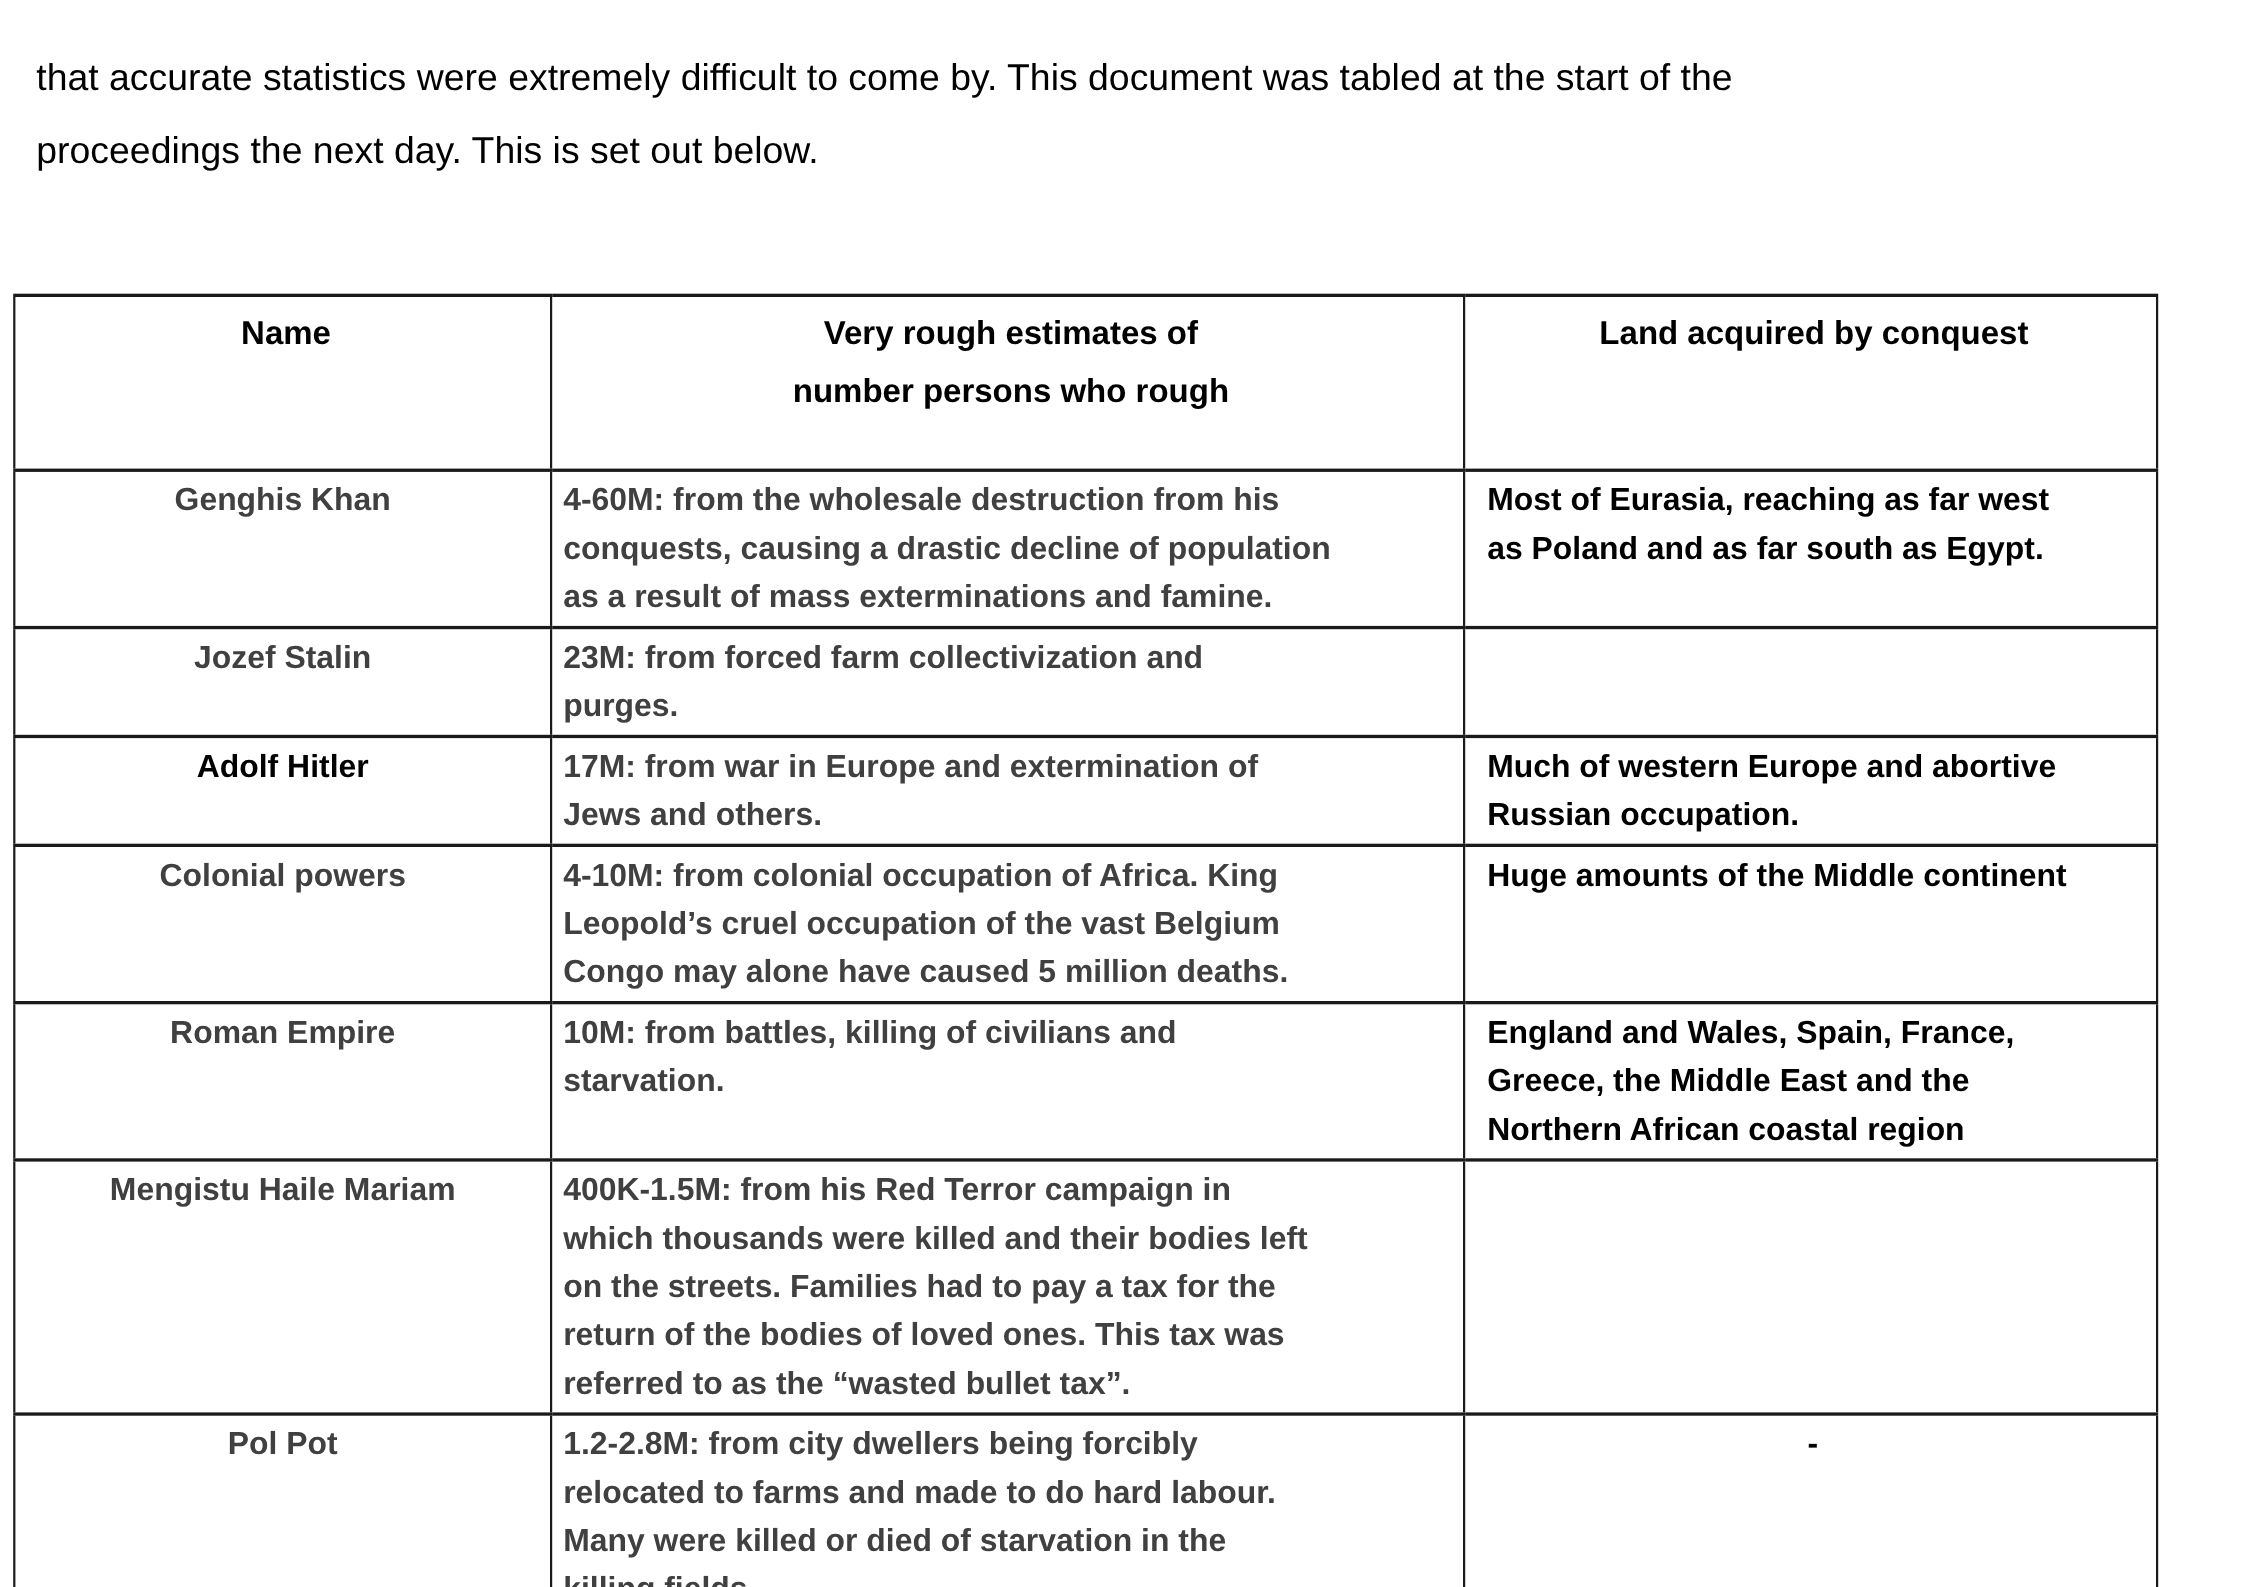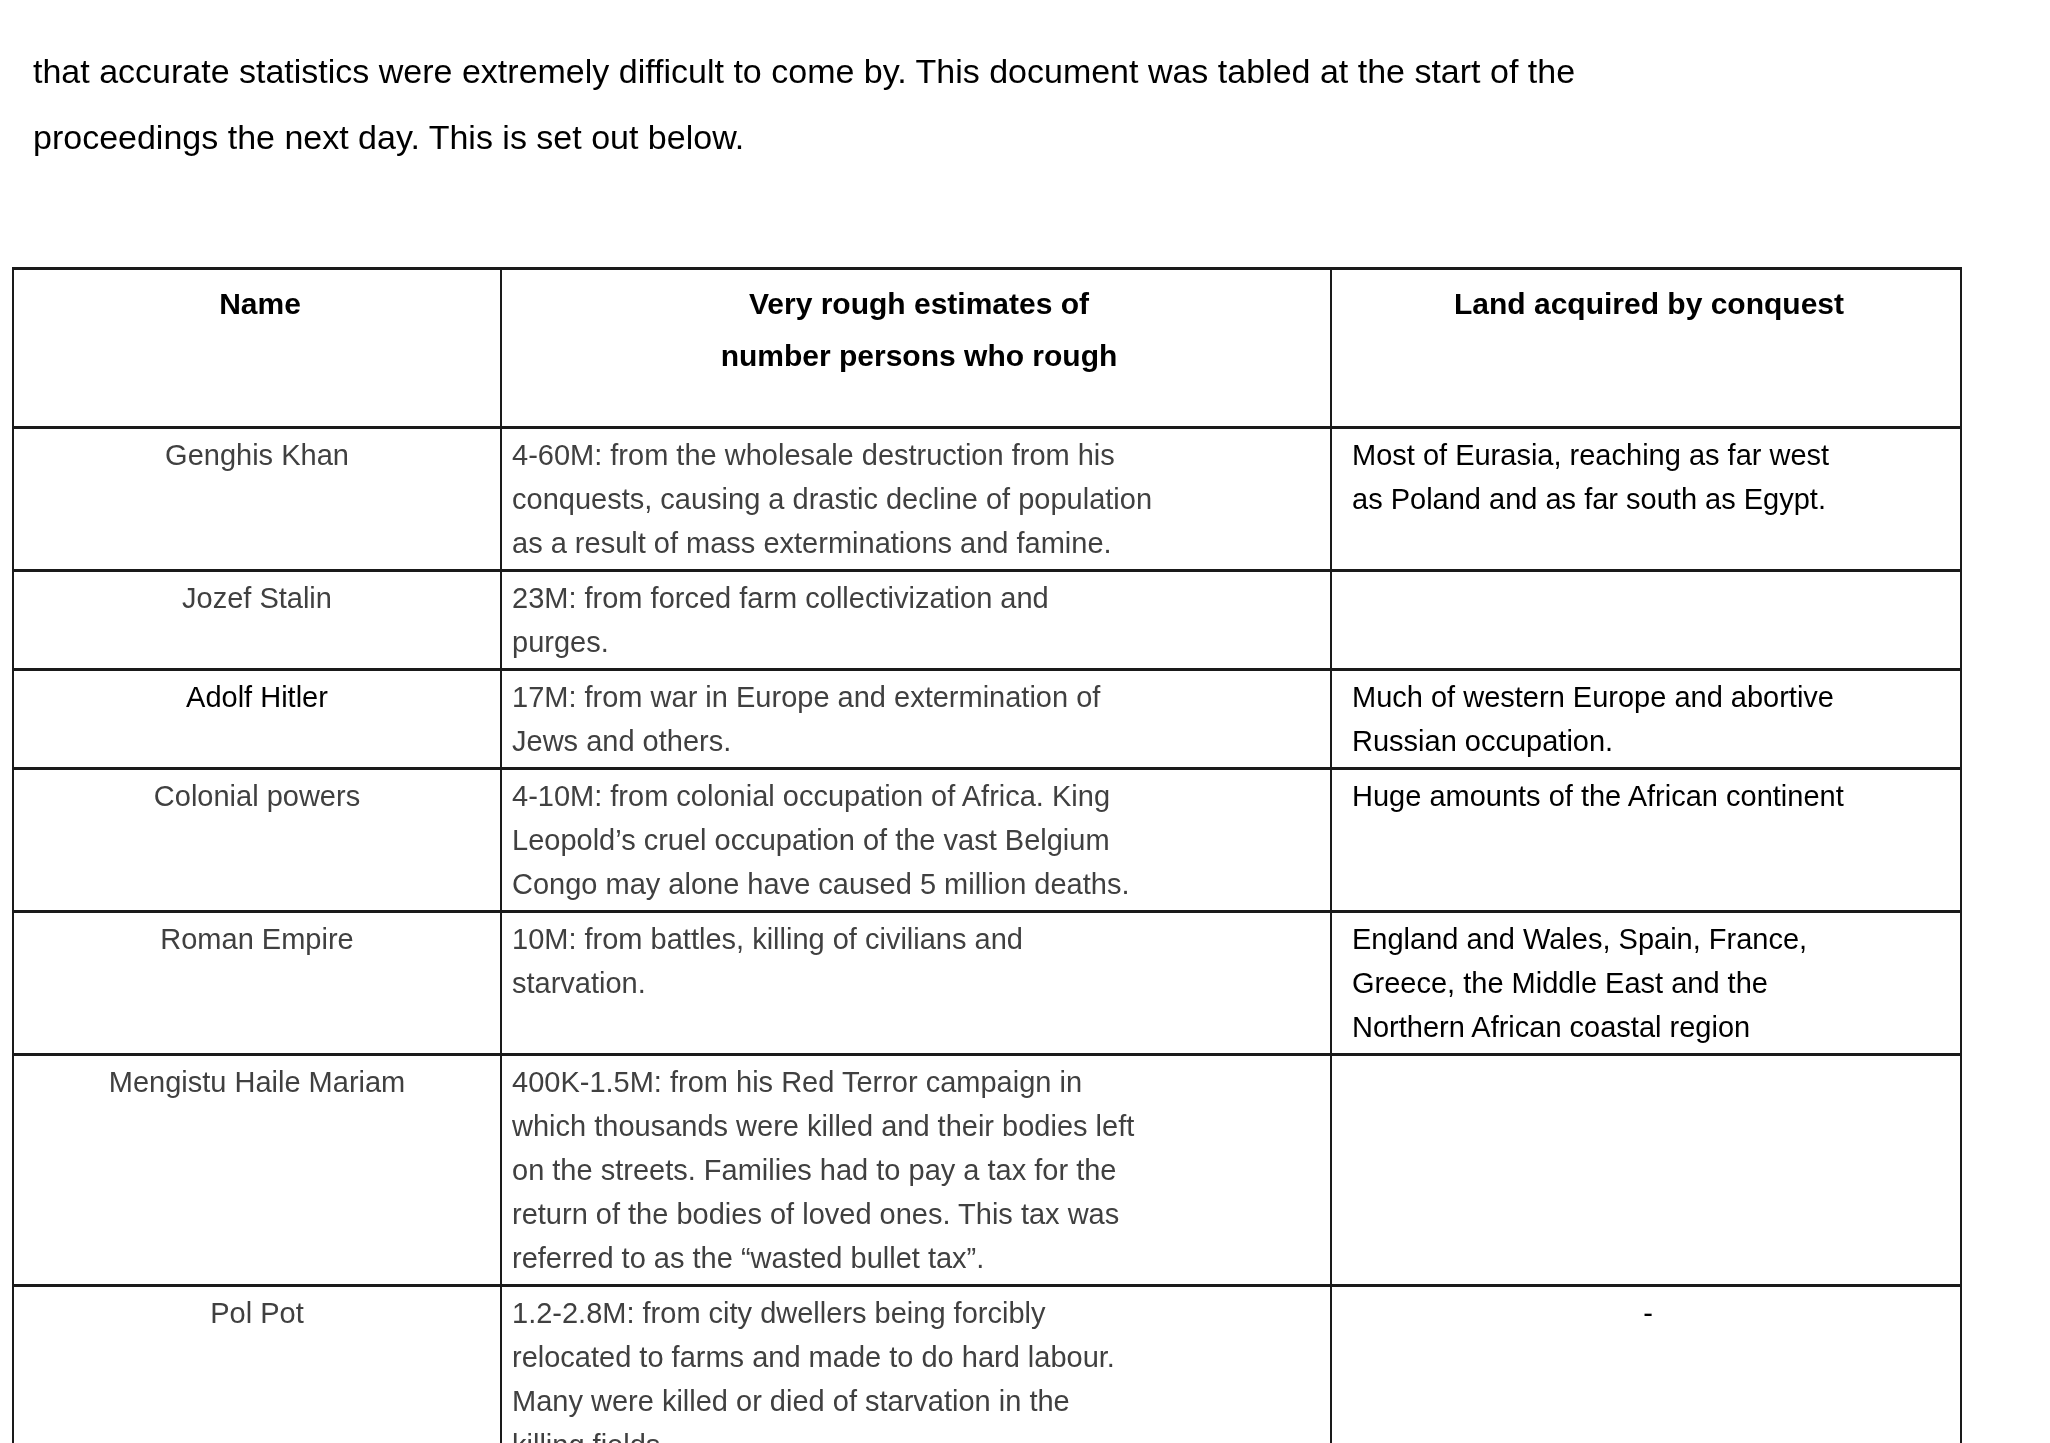--- a/index.html
+++ b/index.html
@@ -53,20 +53,21 @@
     font-weight: bold;
     line-height: 52px;
     text-align: center;
     padding: 8px 8px 44px 14px;
     color: var(--text-black, #000);
   }
   td {
     font-size: 29px;
     line-height: 44px;
     padding: 4px 16px 4px 16px;
+    font-weight: bold;
   }
   td.name-cell  { text-align: center; color: var(--text-gray, #404040); }
   td.deaths-cell{ text-align: left;   color: var(--text-gray, #404040); padding-left: 10px; }
   td.land-cell  { text-align: left;   color: var(--text-black, #000); padding-left: 20px; }
   td.black-name { color: var(--text-black, #000); }
   td.centered   { text-align: center; }
 </style>
 </head>
 <body>
 
@@ -110,21 +111,21 @@
         <td class="deaths-cell">17M: from war in Europe and extermination of
 Jews and others.</td>
         <td class="land-cell">Much of western Europe and abortive
 Russian occupation.</td>
       </tr>
       <tr>
         <td class="name-cell">Colonial powers</td>
         <td class="deaths-cell">4-10M: from colonial occupation of Africa. King
 Leopold’s cruel occupation of the vast Belgium
 Congo may alone have caused 5 million deaths.</td>
-        <td class="land-cell">Huge amounts of the African continent</td>
+        <td class="land-cell">Huge amounts of the Middle continent</td>
       </tr>
       <tr>
         <td class="name-cell">Roman Empire</td>
         <td class="deaths-cell">10M: from battles, killing of civilians and
 starvation.</td>
         <td class="land-cell">England and Wales, Spain, France,
 Greece, the Middle East and the
 Northern African coastal region</td>
       </tr>
       <tr>

